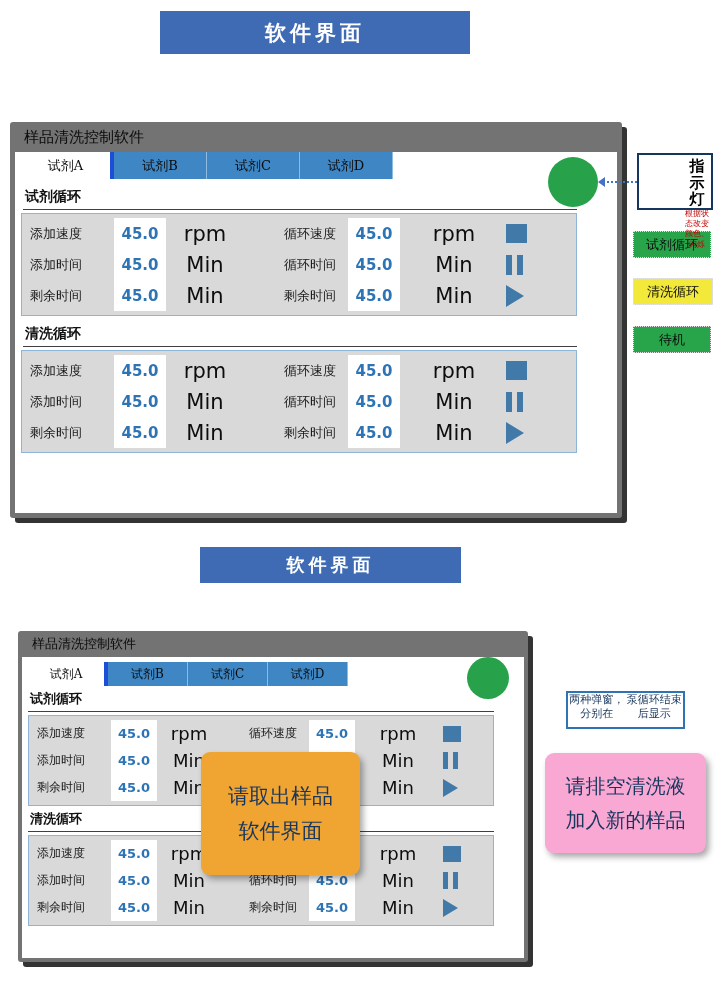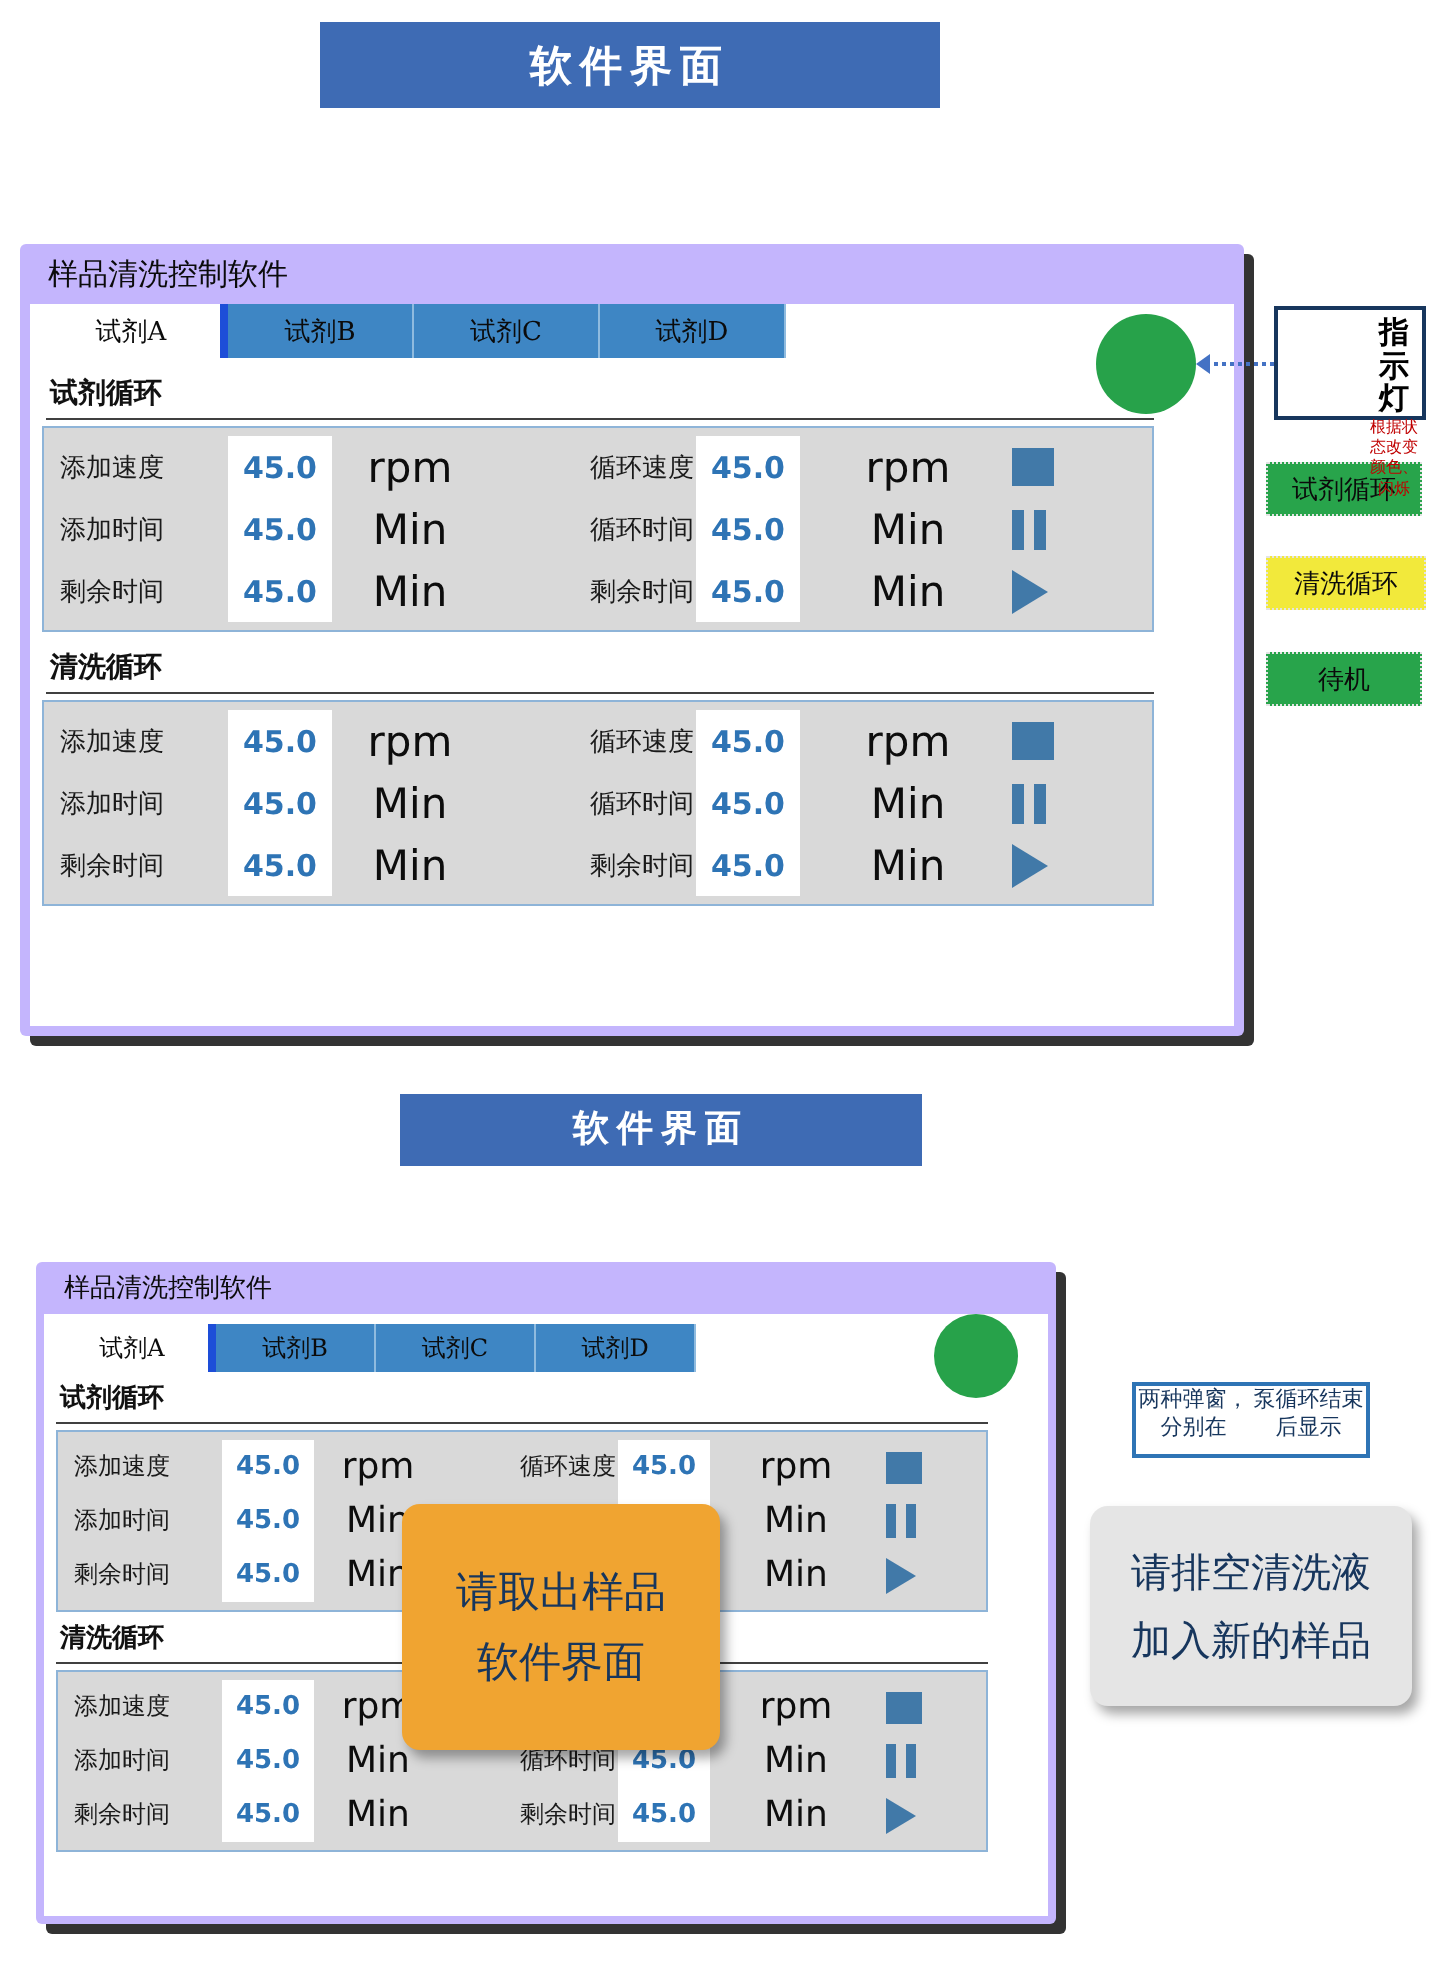--- a/index.html
+++ b/index.html
@@ -6,21 +6,21 @@
   html,body { background:#fff; }
   body { width:725px; height:993px; position:relative; font-family:"DejaVu Serif", serif; color:#111; }
   .page { position:absolute; left:0; top:0; width:725px; height:993px; overflow:hidden; background:#fff; }
 
   
   .banner { position:absolute; background:#3E6BB4; color:#fff; font-weight:bold; text-align:center; letter-spacing:4px; }
   .banner.b1 { left:160px; top:11px; width:310px; height:43px; line-height:43px; font-size:21px; }
   .banner.b2 { left:200px; top:547px; width:261px; height:36px; line-height:36px; font-size:18px; }
 
   
-  .app-window { position:absolute; background:#c4b5fd; border-radius:3px; box-shadow:5px 5px 0 rgba(15,15,15,0.85); }
+  .app-window { position:absolute; background:#737373; border-radius:3px; box-shadow:5px 5px 0 rgba(15,15,15,0.85); }
   .w1 { left:10px; top:122px; width:612px; height:396px;
         --hh:30px; --pad:5px; --tabw:93px; --tabh:27px; --tabfs:13px; --titlefs:15px;
         --lblfs:13px; --valfs:15px; --unitfs:21px; --secfs:14px; --rowh:31px;
         --c-lbl:84px; --c-val:52px; --c-unit:78px; --c-sp:24px; --c-rlbl:80px; --c-rval:54px; --c-runit:80px; --runit-ml:14px; }
   .w2 { left:18px; top:631px; width:510px; height:331px;
         --hh:26px; --pad:4px; --tabw:80px; --tabh:24px; --tabfs:12px; --titlefs:13px;
         --lblfs:12px; --valfs:13px; --unitfs:18px; --secfs:13px; --rowh:27px;
         --c-lbl:74px; --c-val:46px; --c-unit:64px; --c-sp:18px; --c-rlbl:70px; --c-rval:48px; --c-runit:66px; --runit-ml:10px; }
 
   .win-header { height:var(--hh); display:flex; align-items:center; padding-left:14px;
@@ -36,21 +36,21 @@
 
   .sec-label { font-weight:bold; font-size:var(--secfs); margin:9px 40px 0 8px;
                padding:0 0 3px 2px; border-bottom:1px solid #404040; }
   .w2 .sec-label { margin:4px 30px 0 6px; }
 
   .panel { background:#D9D9D9; border:1px solid #8EB4D8; margin:3px 40px 0 6px; padding:4px 0 4px 8px; }
   .w2 .panel { margin-right:30px; }
 
   .prow { display:flex; align-items:center; height:var(--rowh); }
   .plabel { width:var(--c-lbl); font-size:var(--lblfs); color:#1a1a1a; }
-  .plabel.pr { width:var(--c-rlbl); text-align:right; padding-right:1px; }
+  .plabel.pr { width:var(--c-rlbl); text-align:right; padding-right:12px; }
   .pval { width:var(--c-val); height:var(--rowh); background:#fff; color:#2E74B5;
           font-family:"DejaVu Sans", sans-serif; font-size:var(--valfs);
           display:flex; align-items:center; justify-content:center;font-weight:bold; }
   .psp { width:var(--c-sp); }
   .punit { width:var(--c-unit); text-align:center; font-family:"DejaVu Sans", sans-serif;
            font-size:var(--unitfs); color:#0d0d0d; }
   .punit.ru { width:var(--c-runit); margin-left:var(--runit-ml); }
   .pctl { flex:1; display:flex; align-items:center; padding-left:12px; }
 
   .ic-stop { display:block; width:21px; height:19px; background:#4179A8; }
@@ -318,18 +318,18 @@
   <div class="note-box">
     <div>两种弹窗，分别在</div>
     <div>泵循环结束后显示</div>
   </div>
 
   <div class="popup pp1" style="background-color: rgb(240, 164, 49);">
     <div>请取出样品</div>
     <div>软件界面</div>
   </div>
 
-  <div class="popup pp2" style="background-color: #e5e5e5;">
+  <div class="popup pp2" style="background-color: #f9a8d4;">
     <div>请排空清洗液</div>
     <div>加入新的样品</div>
   </div>
 
 </div>
 
 </body></html>

